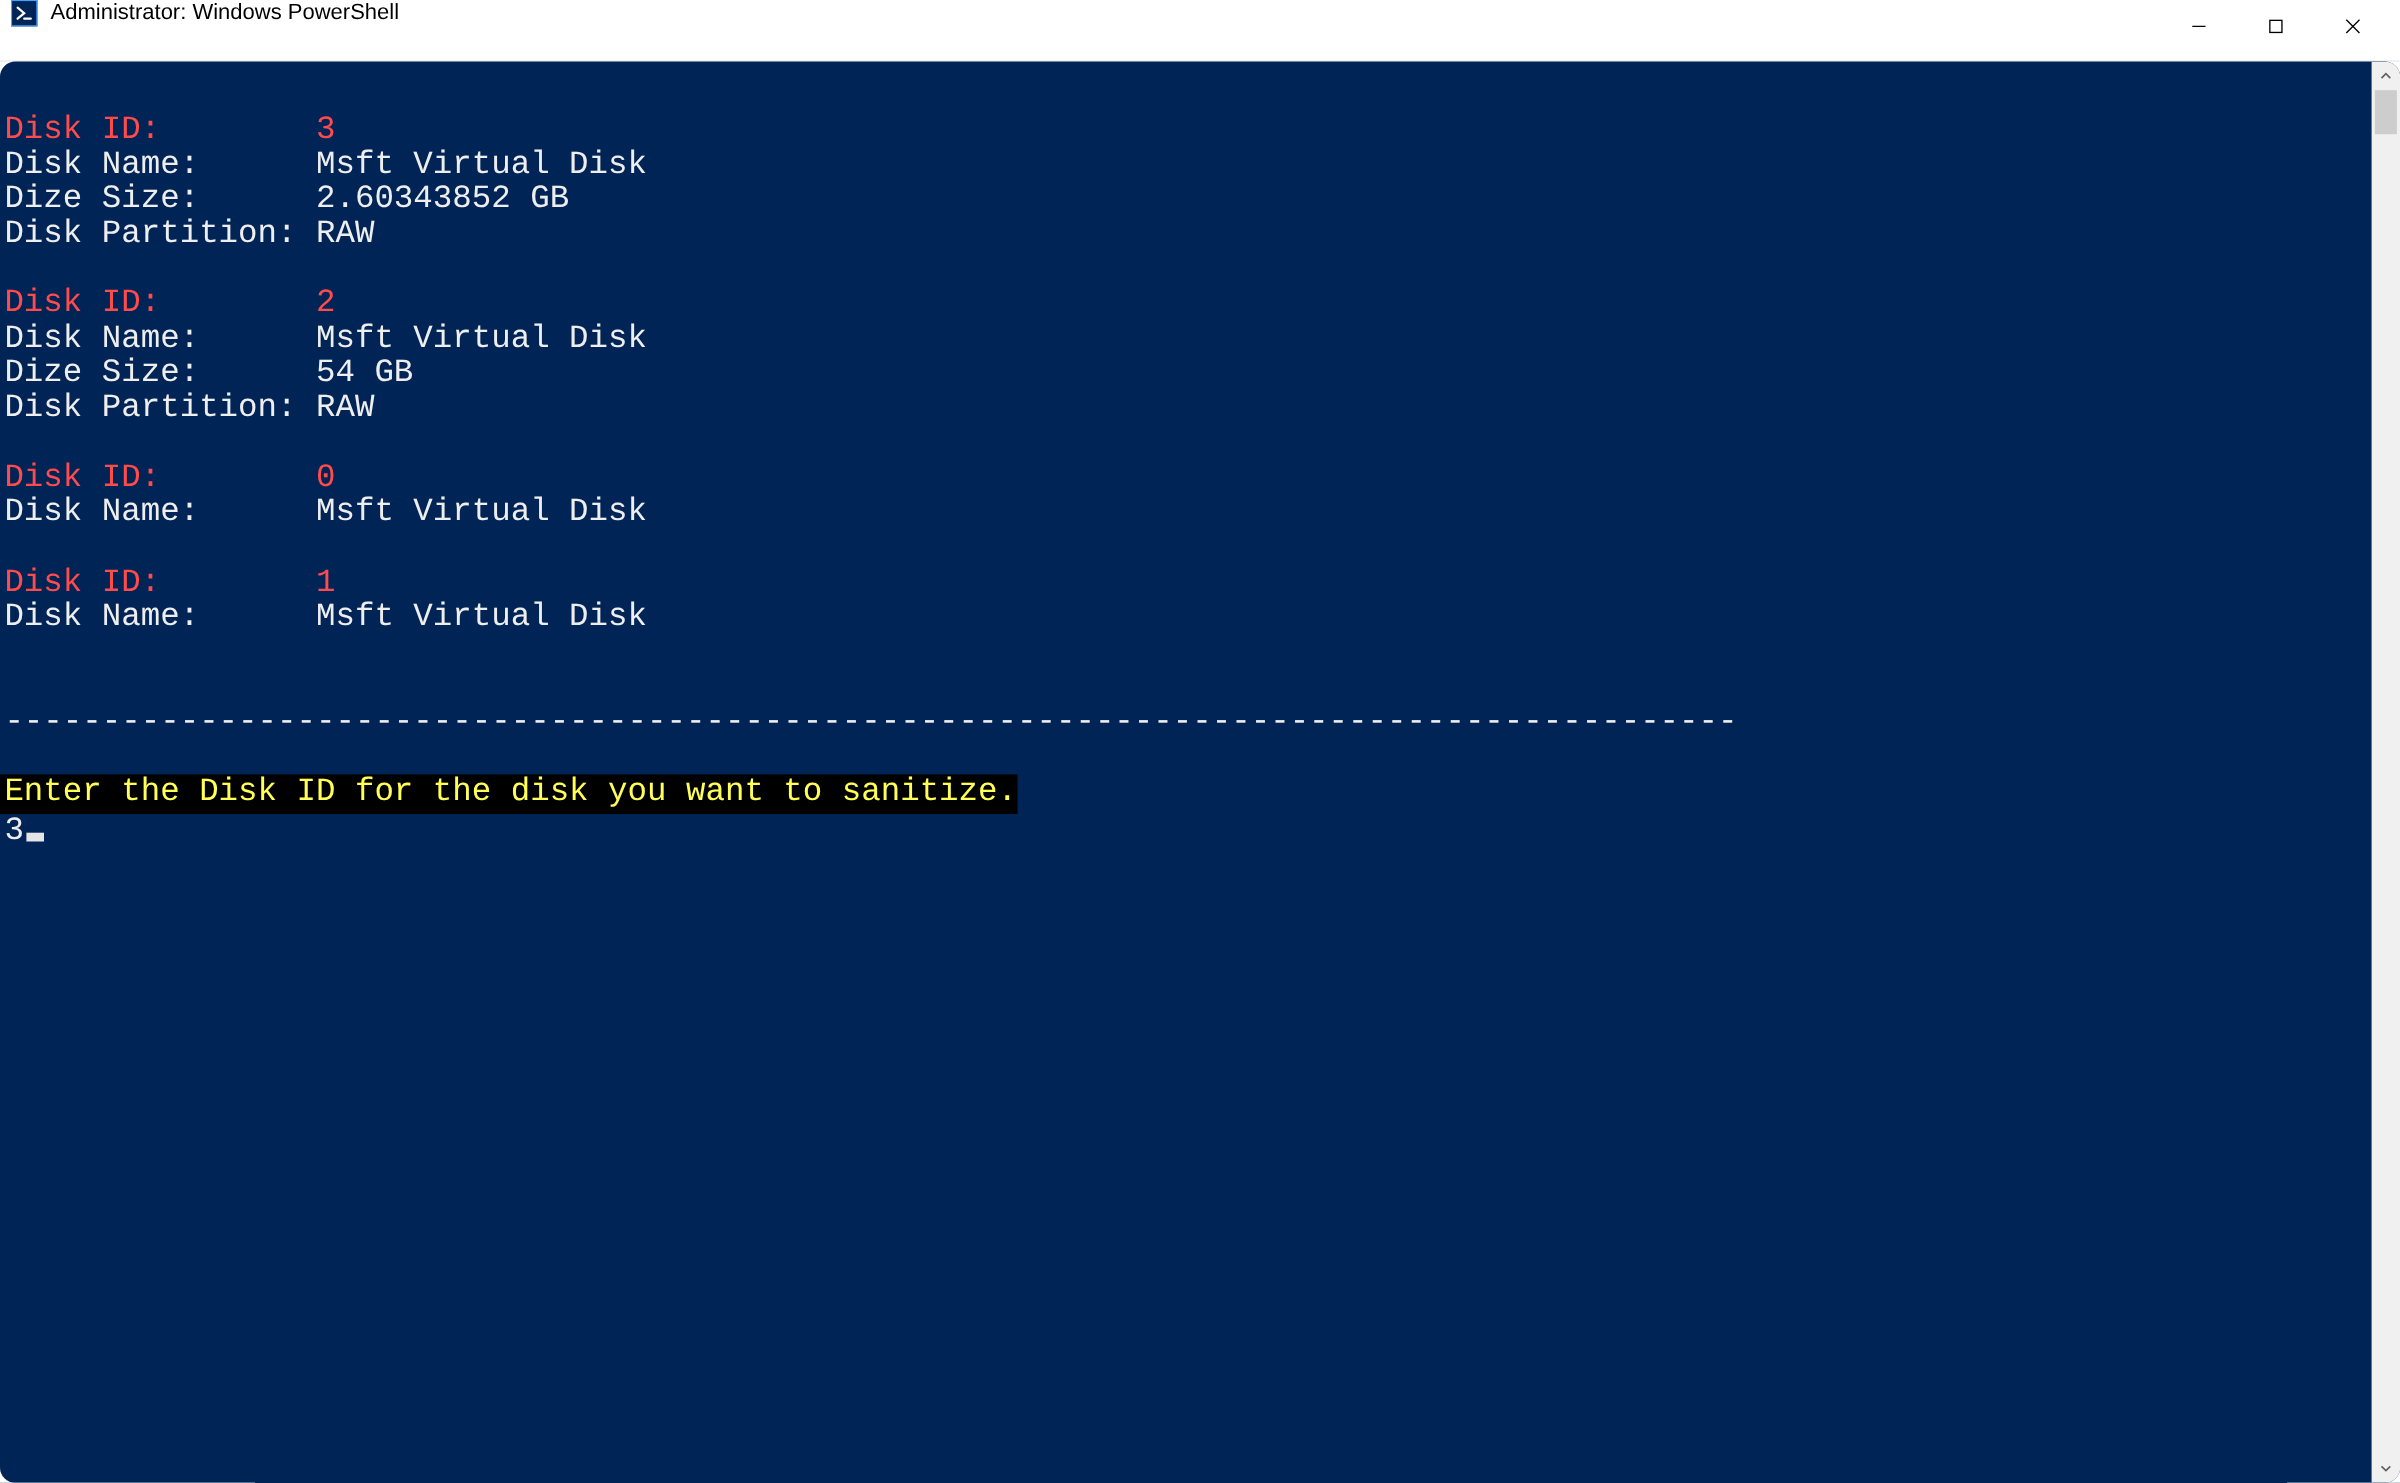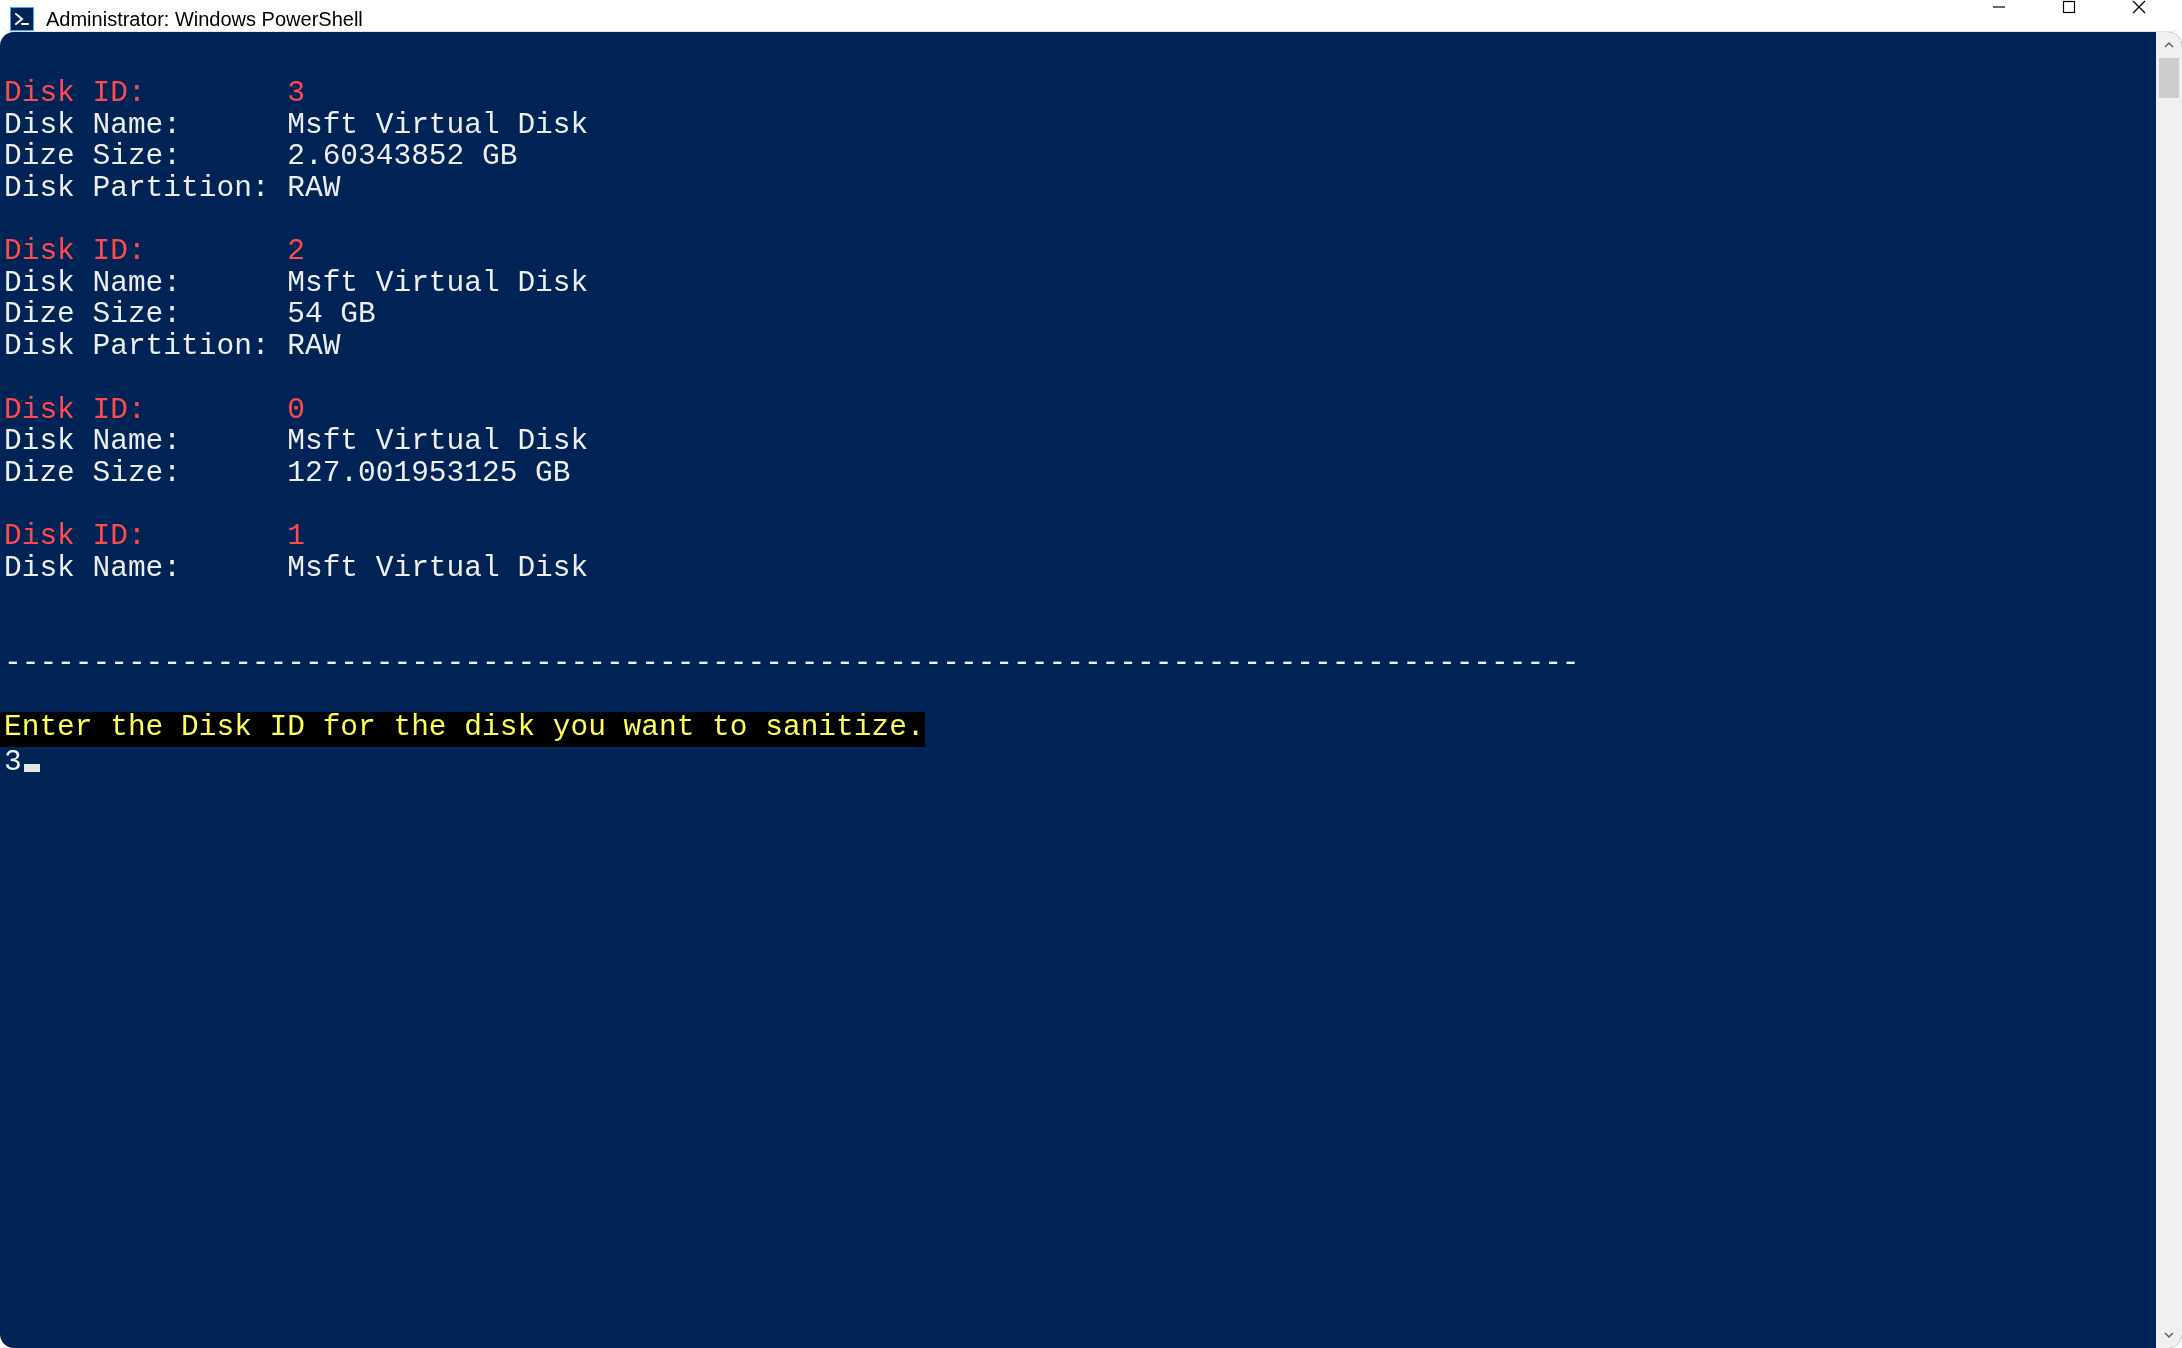--- a/index.html
+++ b/index.html
@@ -6,27 +6,26 @@
     body {
       font-family: "Segoe UI", Tahoma, sans-serif;
       background: #ffffff;
       width: 2182px;
       height: 1348px;
       overflow: hidden;
       display: flex;
       flex-direction: column;
     }
     .titlebar {
-      height: 32px;
+      height: 56px;
       background: #ffffff;
       display: flex;
-      align-items: flex-end;
+      align-items: flex-start;
       padding: 0 8px 0 10px;
       border-bottom: 1px solid #e5e5e5;
-      border-radius: 10px;
     }
     .titlebar .app-icon {
       width: 24px;
       height: 24px;
       background: #012456;
       display: flex;
       align-items: center;
       justify-content: center;
       margin-right: 12px;
       border: 1px solid #4aa0ff;
@@ -149,21 +148,20 @@
       </div>
       <div class="group">
         <div class="line red">Disk ID:        2</div>
         <div class="line white">Disk Name:      Msft Virtual Disk</div>
         <div class="line white">Dize Size:      54 GB</div>
         <div class="line white">Disk Partition: RAW</div>
       </div>
       <div class="group">
         <div class="line red">Disk ID:        0</div>
         <div class="line white">Disk Name:      Msft Virtual Disk</div>
-        <div class="line white">Dize Size:      127.001953125 GB</div>
       </div>
       <div class="group">
         <div class="line red">Disk ID:        1</div>
         <div class="line white">Disk Name:      Msft Virtual Disk</div>
       </div>
       <div class="blank"></div>
       <div class="line sep-line">-----------------------------------------------------------------------------------------</div>
       <div class="blank"></div>
       <div><span class="prompt-line">Enter the Disk ID for the disk you want to sanitize.</span></div>
       <div class="line input-line">3<span class="cursor"></span></div>

